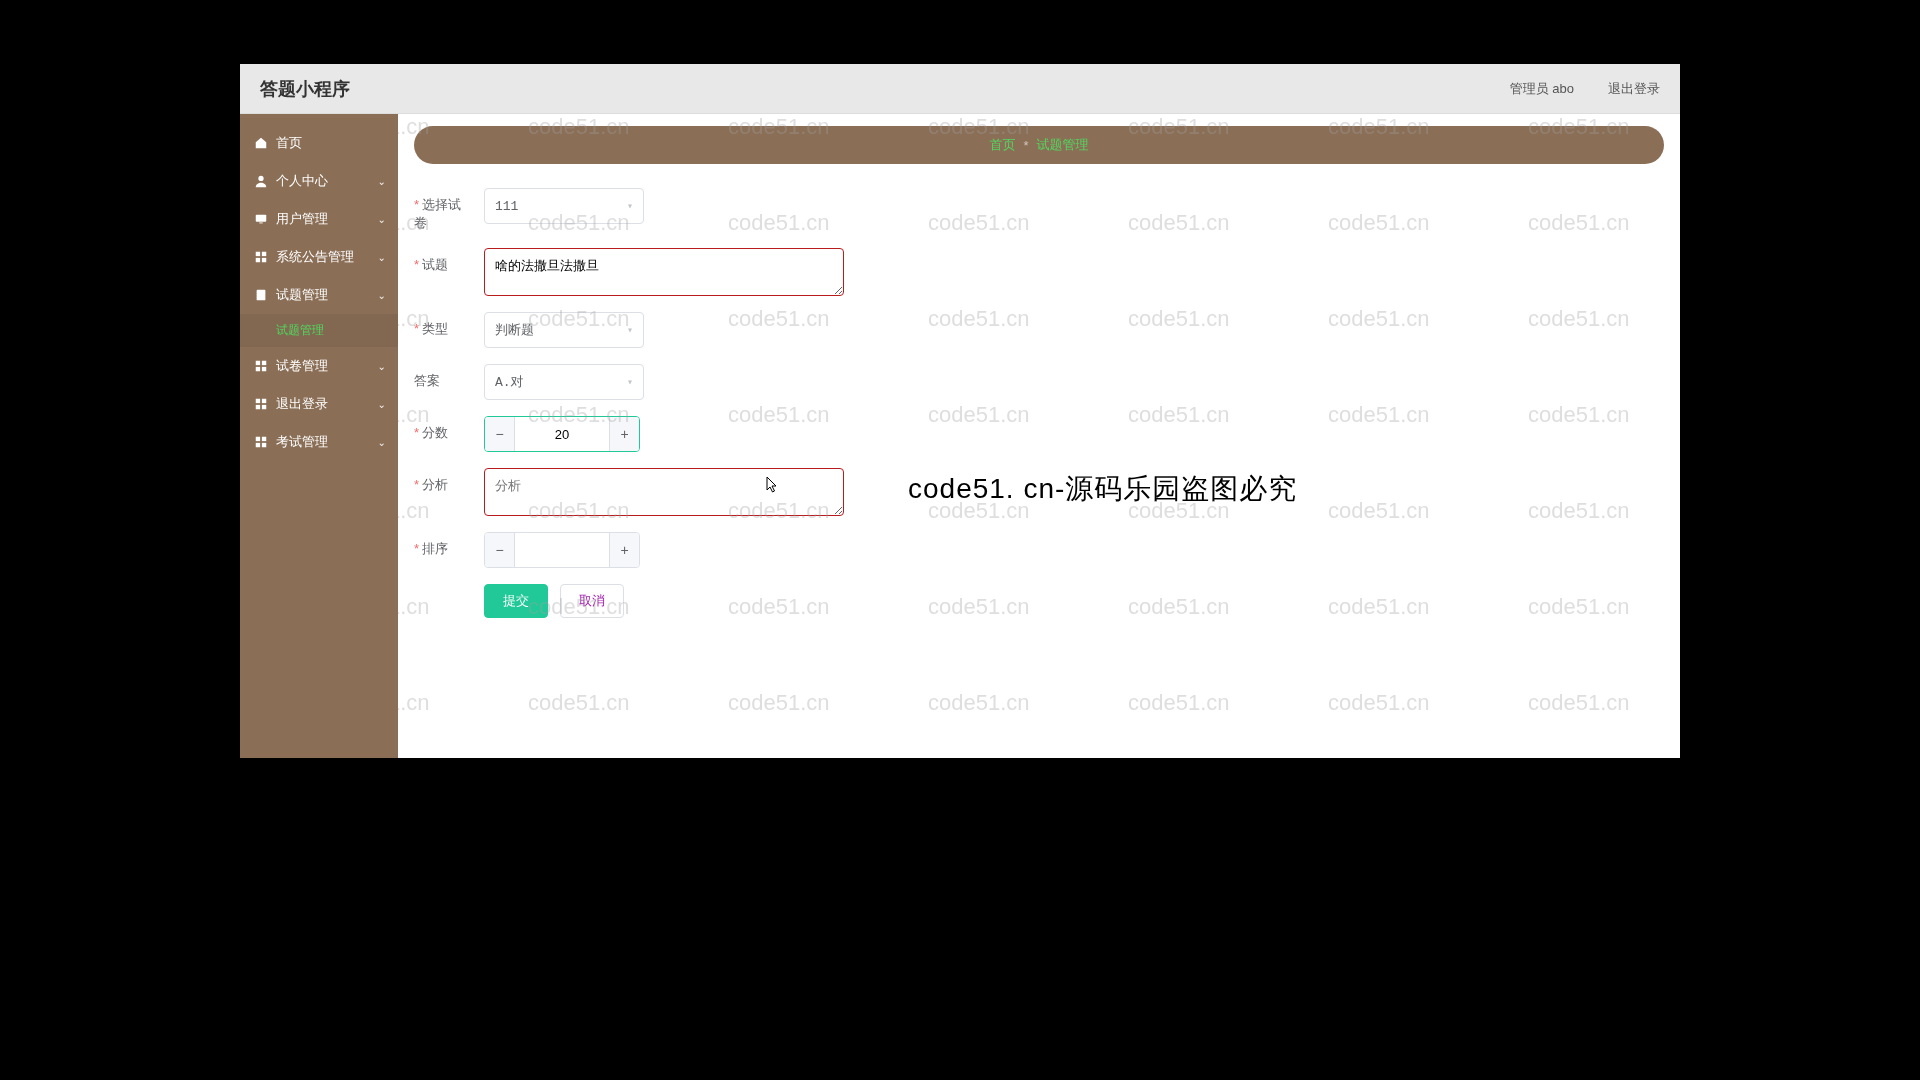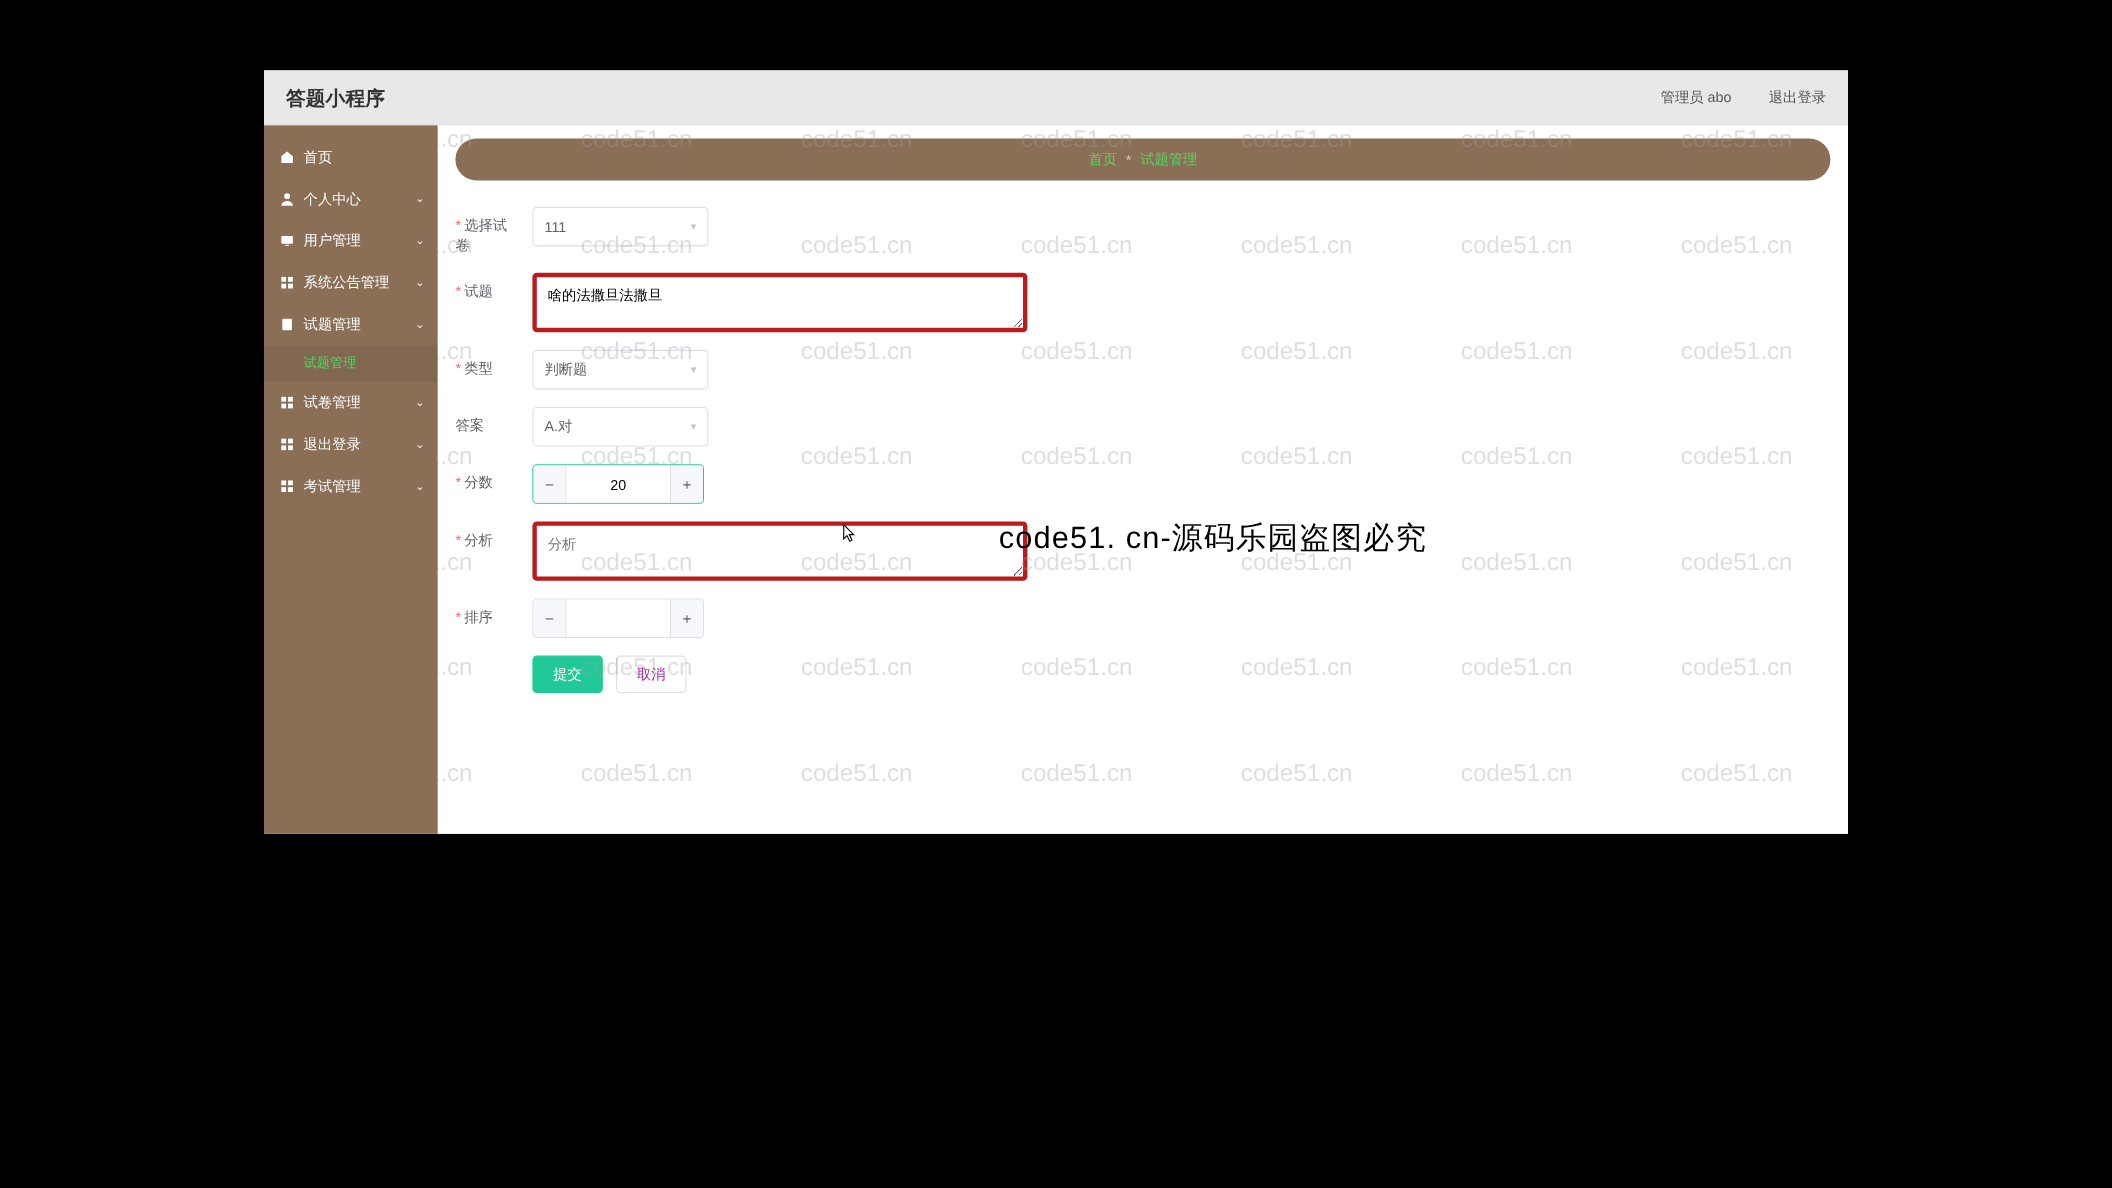--- a/index.html
+++ b/index.html
@@ -112,26 +112,27 @@
   height: 36px;
   border: 1px solid #dcdfe6;
   border-radius: 4px;
   display: flex;
   align-items: center;
   justify-content: space-between;
   padding: 0 10px;
   background: #fff;
   cursor: pointer;
   font-size: 13px;
+  font-family: Liberation Mono, monospace;
 }
 .select .caret { font-size: 10px; color: #c0c4cc; }
 .textarea {
-  width: 450px;
+  width: 360px;
   min-height: 42px;
-  border: 4px solid #b91c1c;
+  border: 1px solid #b91c1c;
   border-radius: 4px;
   padding: 8px 10px;
   resize: both;
   font-family: inherit;
   font-size: 13px;
 }
 .number-input {
   display: inline-flex;
   border: 1px solid #dcdfe6;
   border-radius: 4px;

